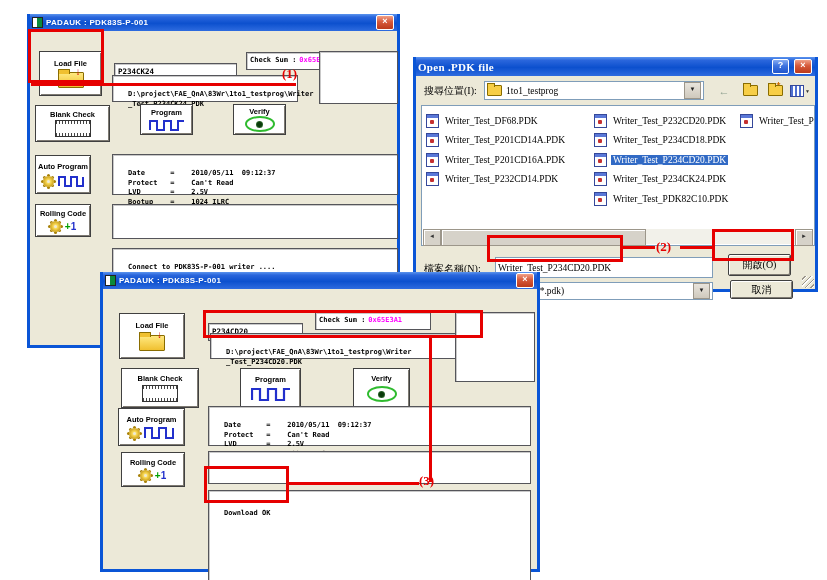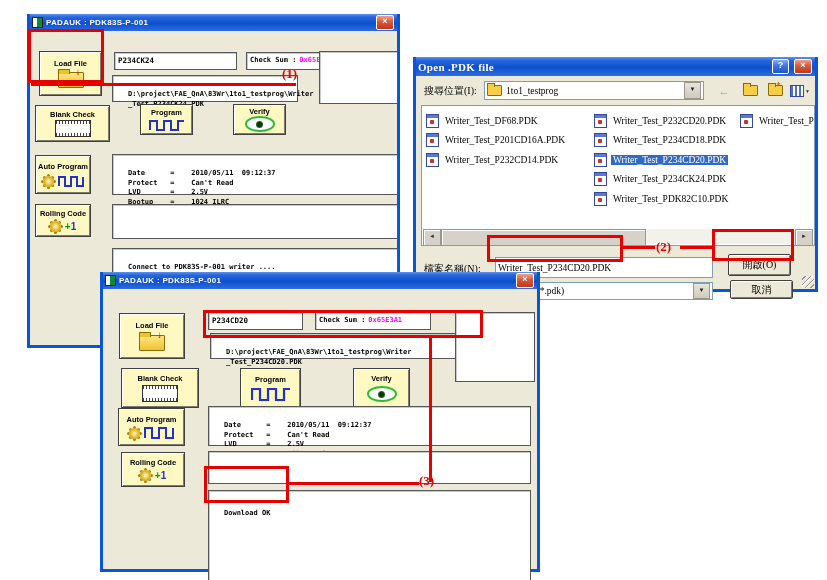--- a/index.html
+++ b/index.html
@@ -11,29 +11,29 @@
         background:linear-gradient(180deg,#5B94EE 0%,#2A66DC 18%,#0C50CE 55%,#2E6BDF 100%);}
   .ttext{color:#fff;font-weight:bold;font-size:8px;letter-spacing:.3px;white-space:nowrap;}
   .dlg .ttext{font-family:"Liberation Serif",serif;font-size:11px;text-align:center;}
   .capbtn{margin-left:auto;width:16px;height:13px;border:1px solid #fff;border-radius:2px;
           color:#fff;font-size:9px;font-weight:bold;line-height:11px;text-align:center;}
   .xbtn{background:linear-gradient(180deg,#F0A088,#D6593A 45%,#BC3A1B);}
   .qbtn{width:15px;background:linear-gradient(180deg,#86ACF2,#3E74E0 45%,#1F55CC);margin-left:auto;}
   .xbtn2{margin-left:2px;}
   .appicon{width:9px;height:9px;border:1px solid #222;background:linear-gradient(90deg,#fff 0 45%,#0B8A3A 45% 100%);}
   
-  .b3d{position:absolute;box-sizing:border-box;background:#fef9c3;border:1px solid #404040;
+  .b3d{position:absolute;box-sizing:border-box;background:#ffffff;border:1px solid #404040;
        box-shadow:inset 1px 1px 0 #FFFFFF,inset -1px -1px 0 #7E7A72;
        display:flex;flex-direction:column;align-items:center;justify-content:space-evenly;padding:2px;}
   .b3d .blbl{font-size:7.5px;font-weight:bold;color:#000;white-space:nowrap;}
   .box{position:absolute;box-sizing:border-box;background:#fff;border:1px solid #55555a;
        box-shadow:inset 1px 1px 0 #c9c9c9;}
   .mono{font-family:"DejaVu Sans Mono",monospace;font-weight:bold;color:#000;}
   pre.mono{margin:12px;padding:2px 3px;font-size:7px;line-height:9.5px;white-space:pre;}
-  .devtxt{font-size:7.5px;padding:3px 3px;}
+  .devtxt{font-size:7.5px;padding:3px 3px;margin-top:11px;}
   .ckline{display:flex;gap:3px;padding:3px 3px;font-size:7px;white-space:nowrap;}
   .magenta{color:#FF00FF;}
   
   .folder{position:relative;width:24px;height:14px;background:linear-gradient(180deg,#FFE980,#F0C030);
           border:1px solid #8A6D00;border-radius:1px;}
   .folder::before{content:"";position:absolute;left:-1px;top:-4px;width:10px;height:4px;
           background:#F0C030;border:1px solid #8A6D00;border-bottom:none;border-radius:1px 1px 0 0;}
   .folder .redarrow{position:absolute;right:2px;top:-6px;color:#D00000;font-weight:bold;font-size:10px;line-height:10px;}
   .minifolder{position:relative;width:13px;height:9px;background:#F7CE46;border:1px solid #8A6D00;border-radius:1px;}
   .minifolder::before{content:"";position:absolute;left:-1px;top:-3px;width:6px;height:3px;background:#F7CE46;
@@ -191,20 +191,24 @@
       </span>
 
       <div class="filelist" style="left:5px;top:29px;width:394px;height:141px;">
         <div class="fcol" style="left:4px;">
           <div class="fitem">
               <span class="doc"></span>
               <span class="fname">Writer_Test_DF68.PDK</span>
             </div>
           <div class="fitem">
               <span class="doc"></span>
+              <span class="fname">Writer_Test_P201CD14A.PDK</span>
+            </div>
+          <div class="fitem">
+              <span class="doc"></span>
               <span class="fname">Writer_Test_P201CD16A.PDK</span>
             </div>
           <div class="fitem">
               <span class="doc"></span>
               <span class="fname">Writer_Test_P232CD14.PDK</span>
             </div>
         </div>
         <div class="fcol" style="left:172px;">
           <div class="fitem">
               <span class="doc"></span>

